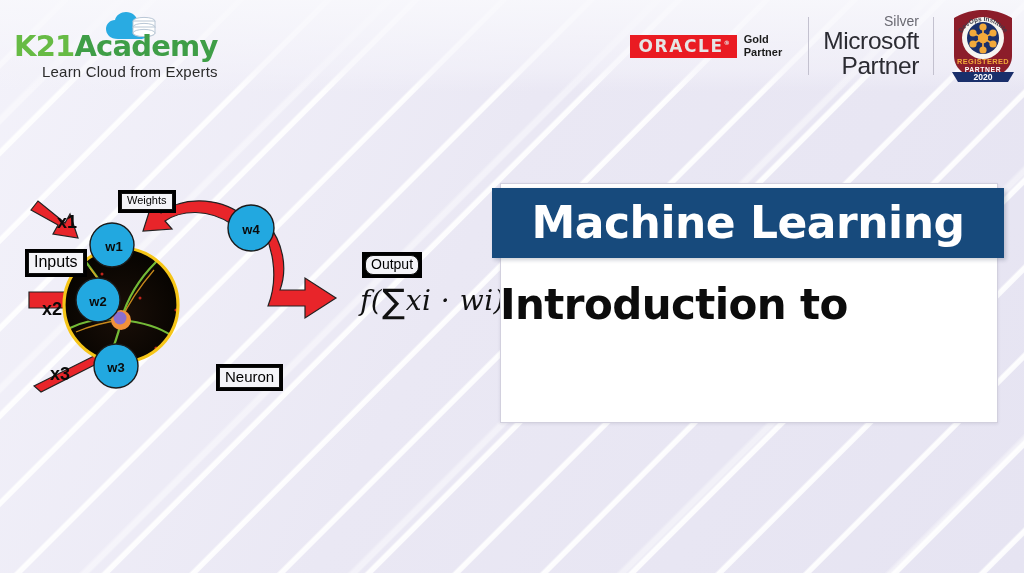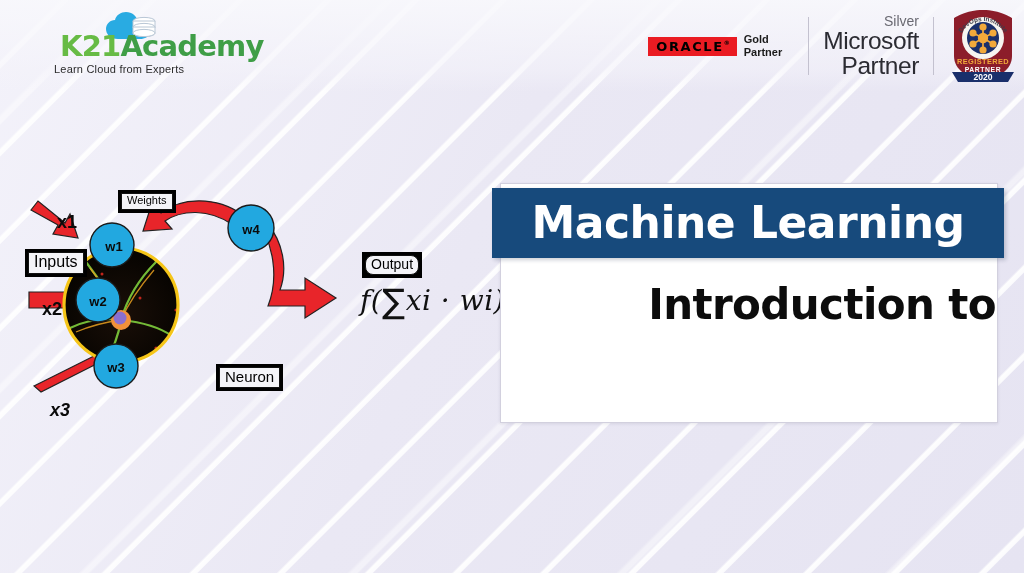--- a/index.html
+++ b/index.html
@@ -55,47 +55,47 @@
   .logo-wordmark {
     position: absolute;
     left: 0; top: 22px;
     font-family: "DejaVu Sans", sans-serif;
     font-weight: 700;
     font-size: 29px;
     letter-spacing: -0.8px;
     white-space: nowrap;
     line-height: 1;
   }
-  .logo-k21 { color: #67bb45; margin-left: 46px; }
+  .logo-k21 { color: #67bb45; }
   .logo-acad { color: #3f9e47; }
   .logo-tag {
     position: absolute;
-    left: 40px; top: 53px;
-    font-family: "Liberation Sans", sans-serif;
-    font-size: 11px;
+    left: 28px; top: 53px;
+    font-family: "Liberation Sans", sans-serif;
+    font-size: 15px;
     color: #2b2b2b;
     letter-spacing: 0.2px;
     white-space: nowrap;
   }
 
   
   .partners {
     position: absolute;
     right: 6px; top: 8px;
     height: 76px;
     display: flex;
     align-items: center;
   }
   .oracle-badge { display: flex; align-items: center; gap: 7px; padding: 0 12px 0 0; }
   .oracle-logo {
     background: #ea1b22;
-    color: #000000;
+    color: #e5e5e5;
     font-family: "DejaVu Sans", sans-serif;
     font-weight: 700;
-    font-size: 13px;
+    font-size: 17px;
     letter-spacing: 1.6px;
     padding: 3px 7px 3px 8px;
     line-height: 1;
     position: relative;
     text-align: right;
   }
   .oracle-logo::after {
     content: "®";
     font-size: 6px;
     vertical-align: super;
@@ -175,21 +175,21 @@
   .x-label {
     position: absolute;
     font-family: "Liberation Sans", sans-serif;
     font-weight: 700;
     font-size: 18px;
     color: #0a0a0a;
     text-align: center;
   }
   #x1 { left: 57px; top: 212px; }
   #x2 { left: 42px; top: 299px; }
-  #x3 { left: 50px; top: 400px; font-style: italic; }
+  #x3 { left: 50px; top: 364px; }
 
   .formula {
     position: absolute;
     left: 360px; top: 281px;
     font-family: "DejaVu Serif", serif;
     font-style: italic;
     font-size: 28px;
     color: #111;
     letter-spacing: 0.5px;
     white-space: nowrap;
@@ -226,21 +226,21 @@
     font-weight: 700;
     font-size: 44px;
     letter-spacing: -0.5px;
     line-height: 1;
     white-space: nowrap;
   }
   .title-sub {
     position: absolute;
     left: 500px; top: 278px;
     width: 496px;
-    text-align: right;
+    text-align: left;
     color: #0c0c0c;
     font-family: "DejaVu Sans", sans-serif;
     font-weight: 700;
     font-size: 42px;
     line-height: 1.27;
     letter-spacing: -0.6px;
   }
   .title-sub .l2 { display: block; }
 </style>
 </head>

